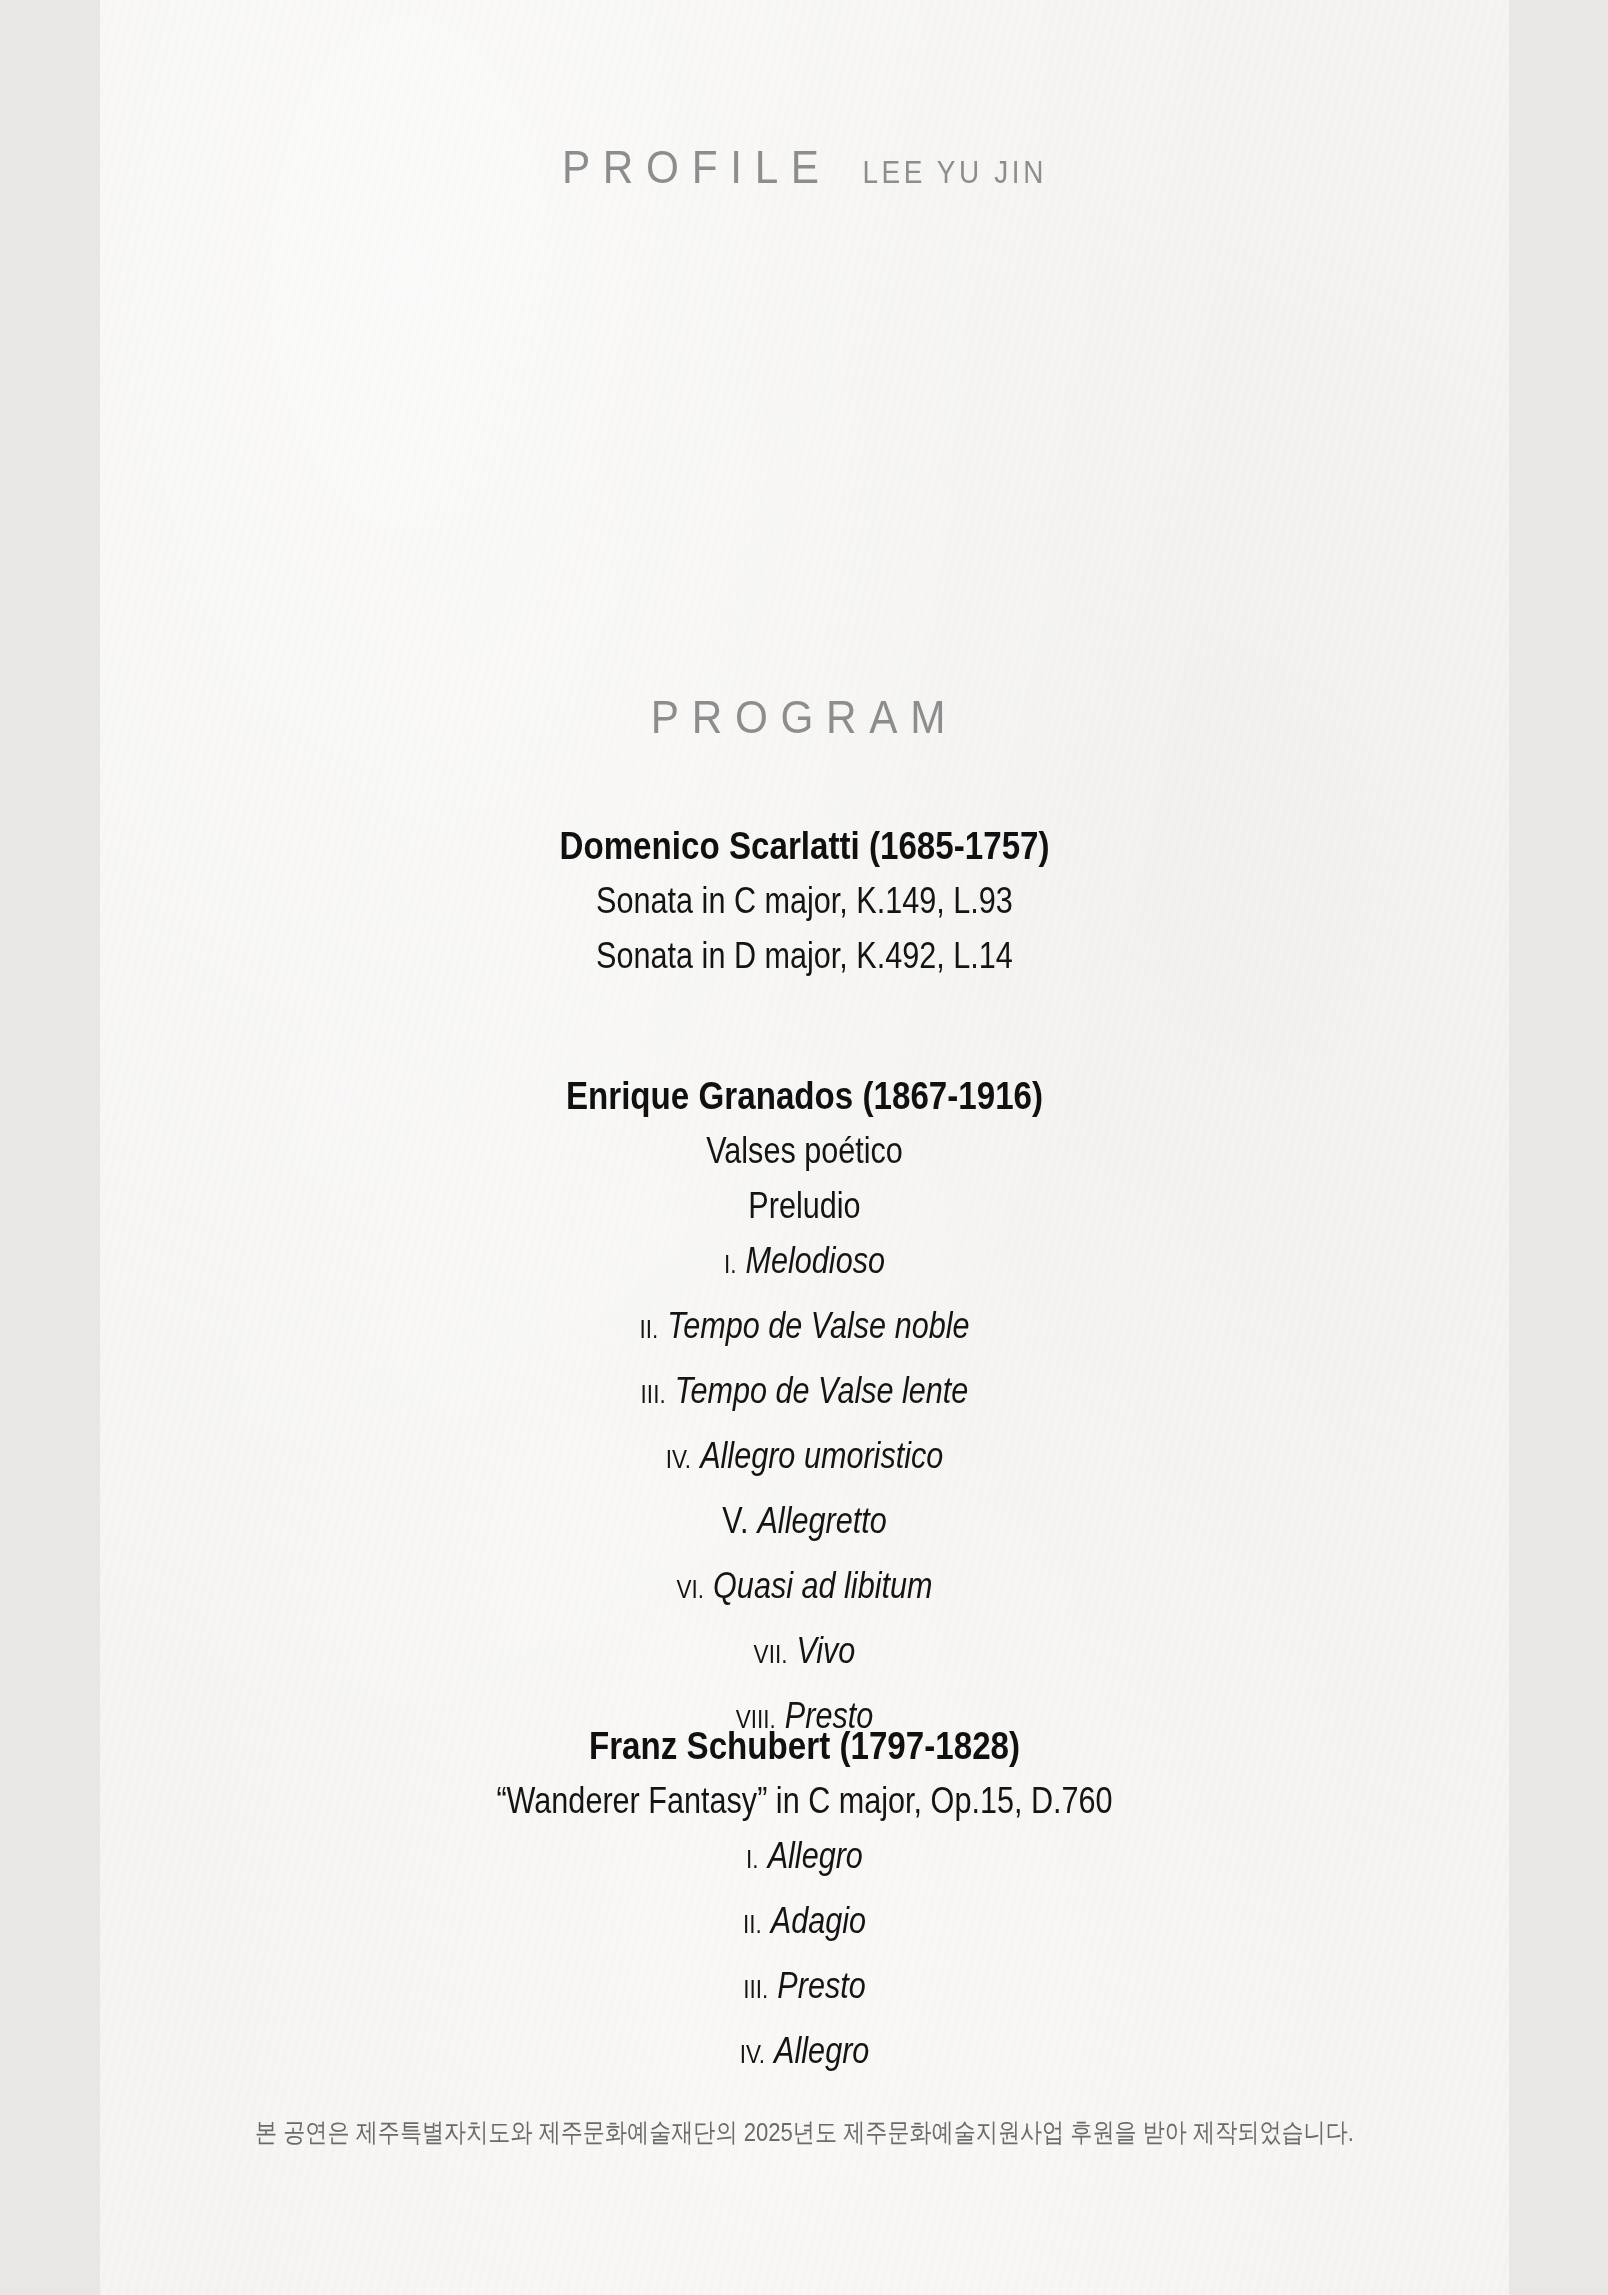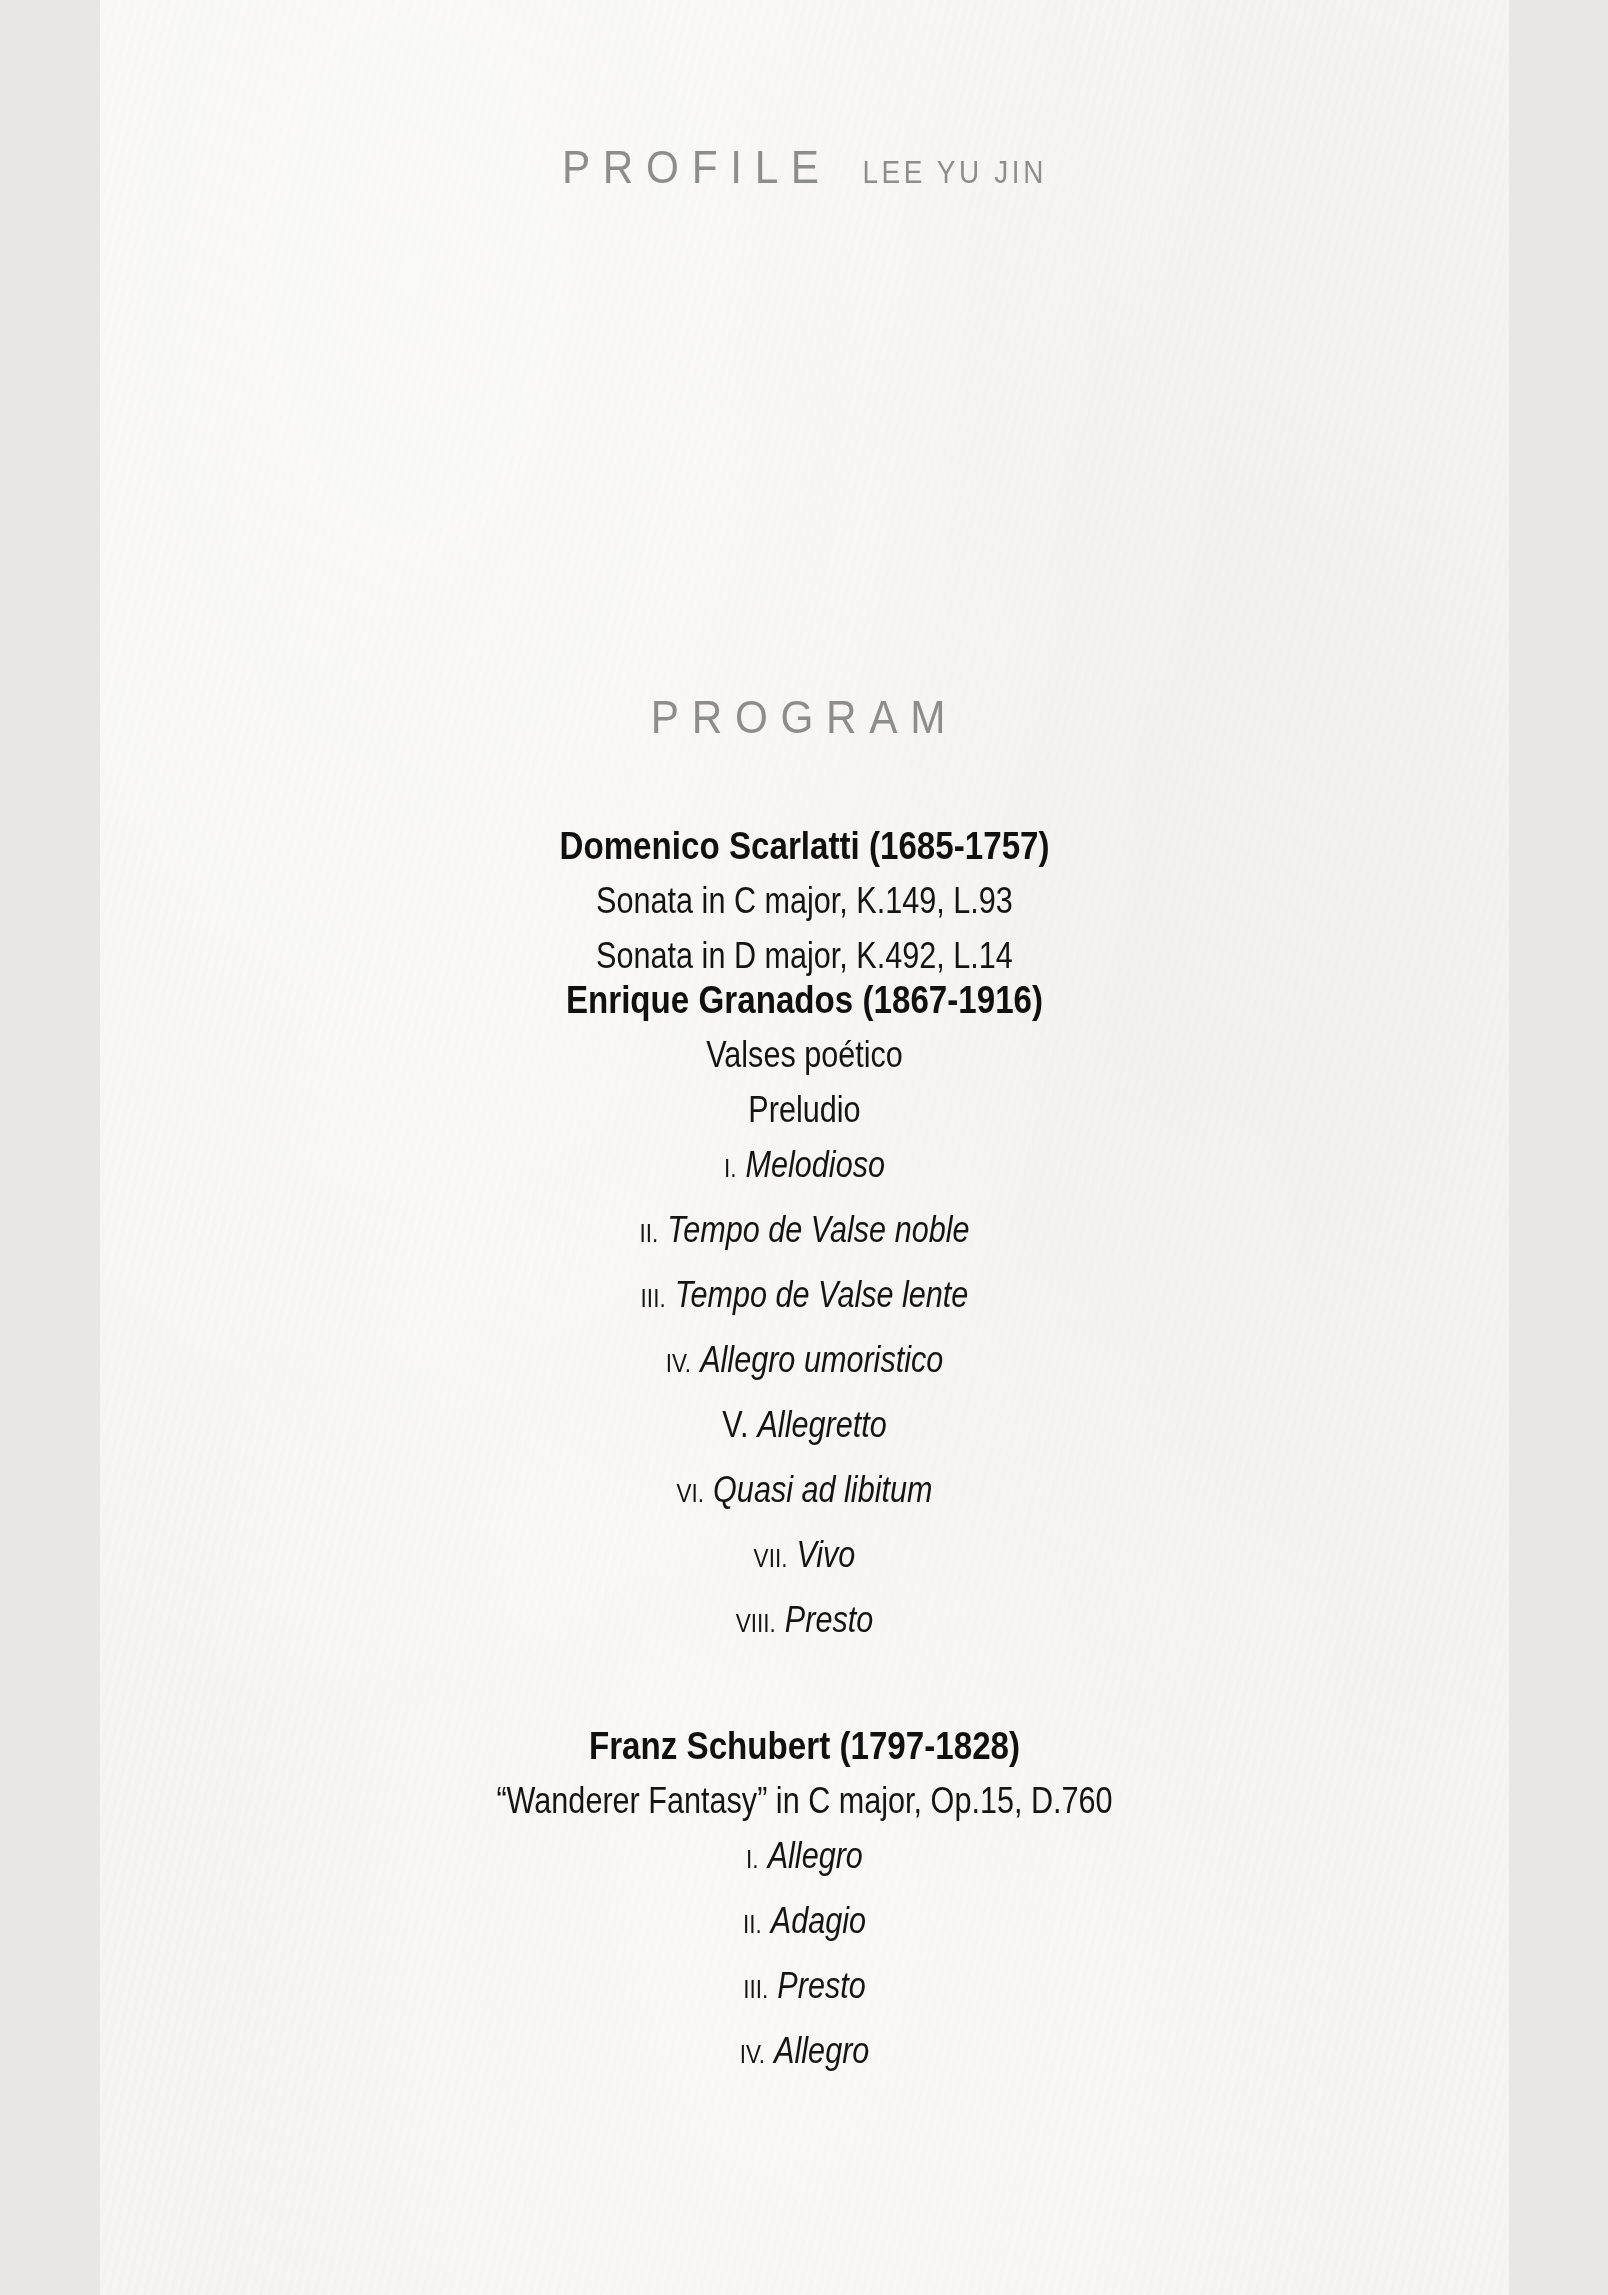--- a/index.html
+++ b/index.html
@@ -79,21 +79,21 @@
     line-height: 55px;
     color: #141414;
   }
   .movement { line-height: 55px; color: #141414; }
   .numeral { font-size: 26.5px; font-style: normal; }
   .numeral.large { font-size: 36px; }
   .mname { font-size: 36px; font-style: italic; }
   .mv-gap { display: inline-block; width: 10.6px; }
 
   .blk-scarlatti { top: 818px; }
-  .blk-granados  { top: 972px; }
+  .blk-granados  { top: 1068px; }
   .blk-schubert  { top: 1718px; }
 
   
   .footer-note { top: 2115px; }
   .footer-note p {
     margin: 0;
     font-size: 26px;
     line-height: 34px;
     color: #6a6a6a;
     white-space: nowrap;
@@ -137,15 +137,18 @@
   <section class="abs block blk-schubert">
     <p class="composer cond">Franz Schubert (1797-1828)</p>
     <p class="piece cond">“Wanderer Fantasy” in C major, Op.15, D.760</p>
 
     <p class="movement cond"><span class="numeral">I.</span><span class="mv-gap"></span><span class="mname">Allegro</span></p>
     <p class="movement cond"><span class="numeral">II.</span><span class="mv-gap"></span><span class="mname">Adagio</span></p>
     <p class="movement cond"><span class="numeral">III.</span><span class="mv-gap"></span><span class="mname">Presto</span></p>
     <p class="movement cond"><span class="numeral">IV.</span><span class="mv-gap"></span><span class="mname">Allegro</span></p>
   </section>
 
+  <footer class="abs footer-note">
+    <p class="cond">본 공연은 제주특별자치도와 제주문화예술재단의 2025년도 제주문화예술지원사업 후원을 받아 제작되었습니다.</p>
+  </footer>
 
 </div>
 
 
 </body></html>

